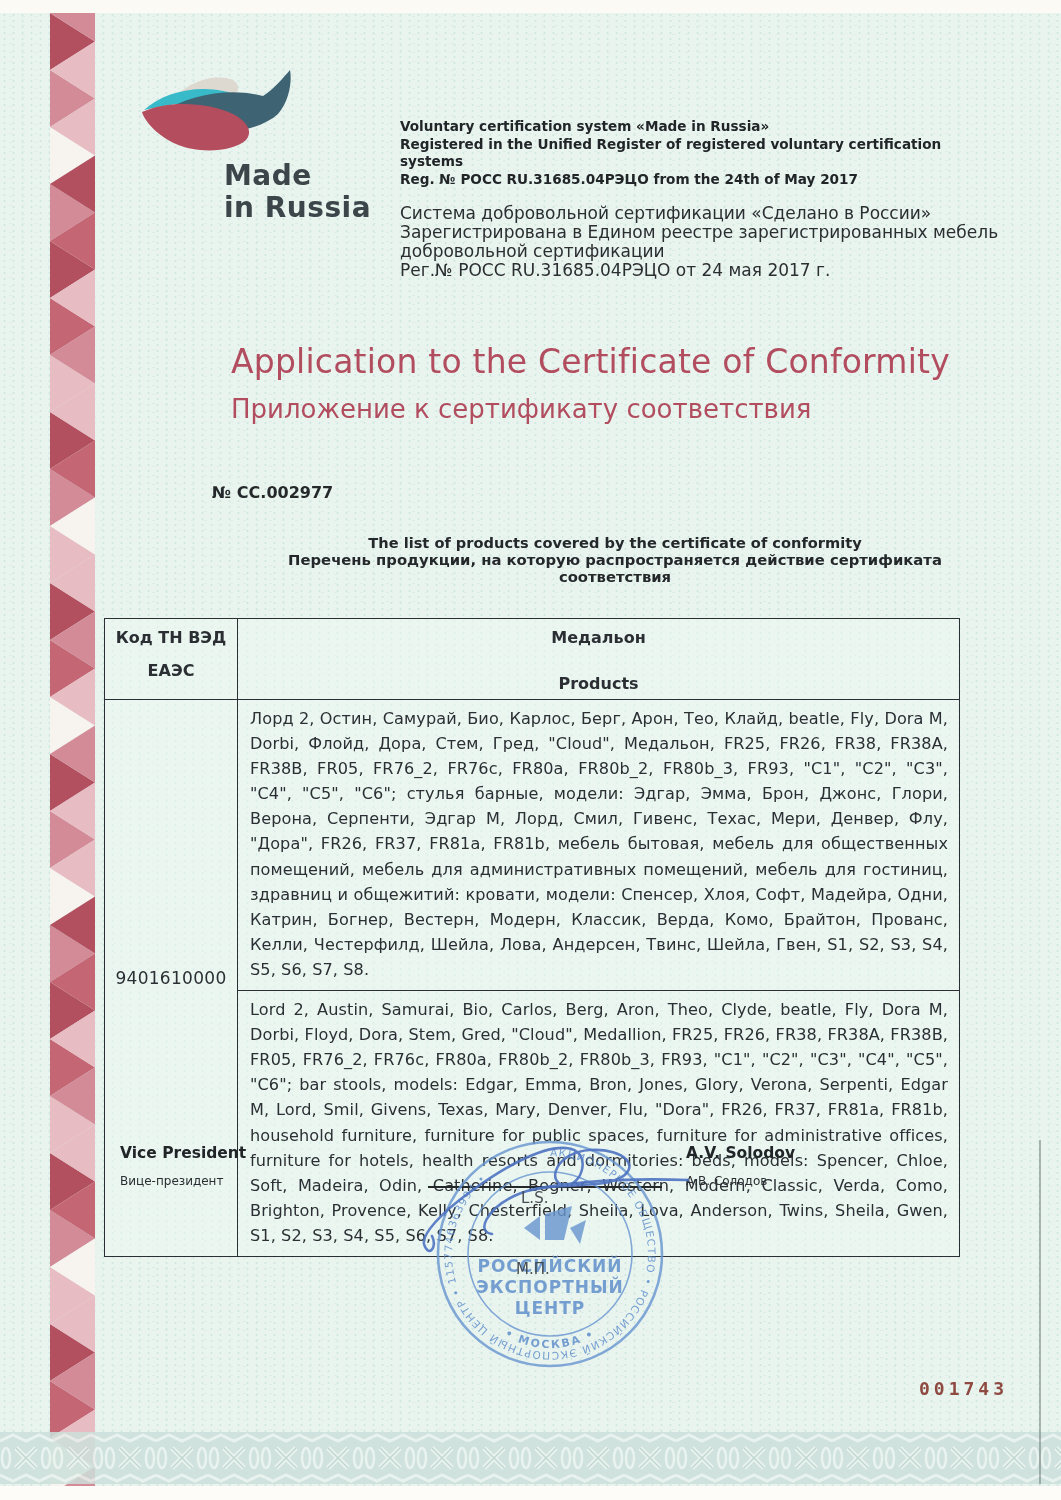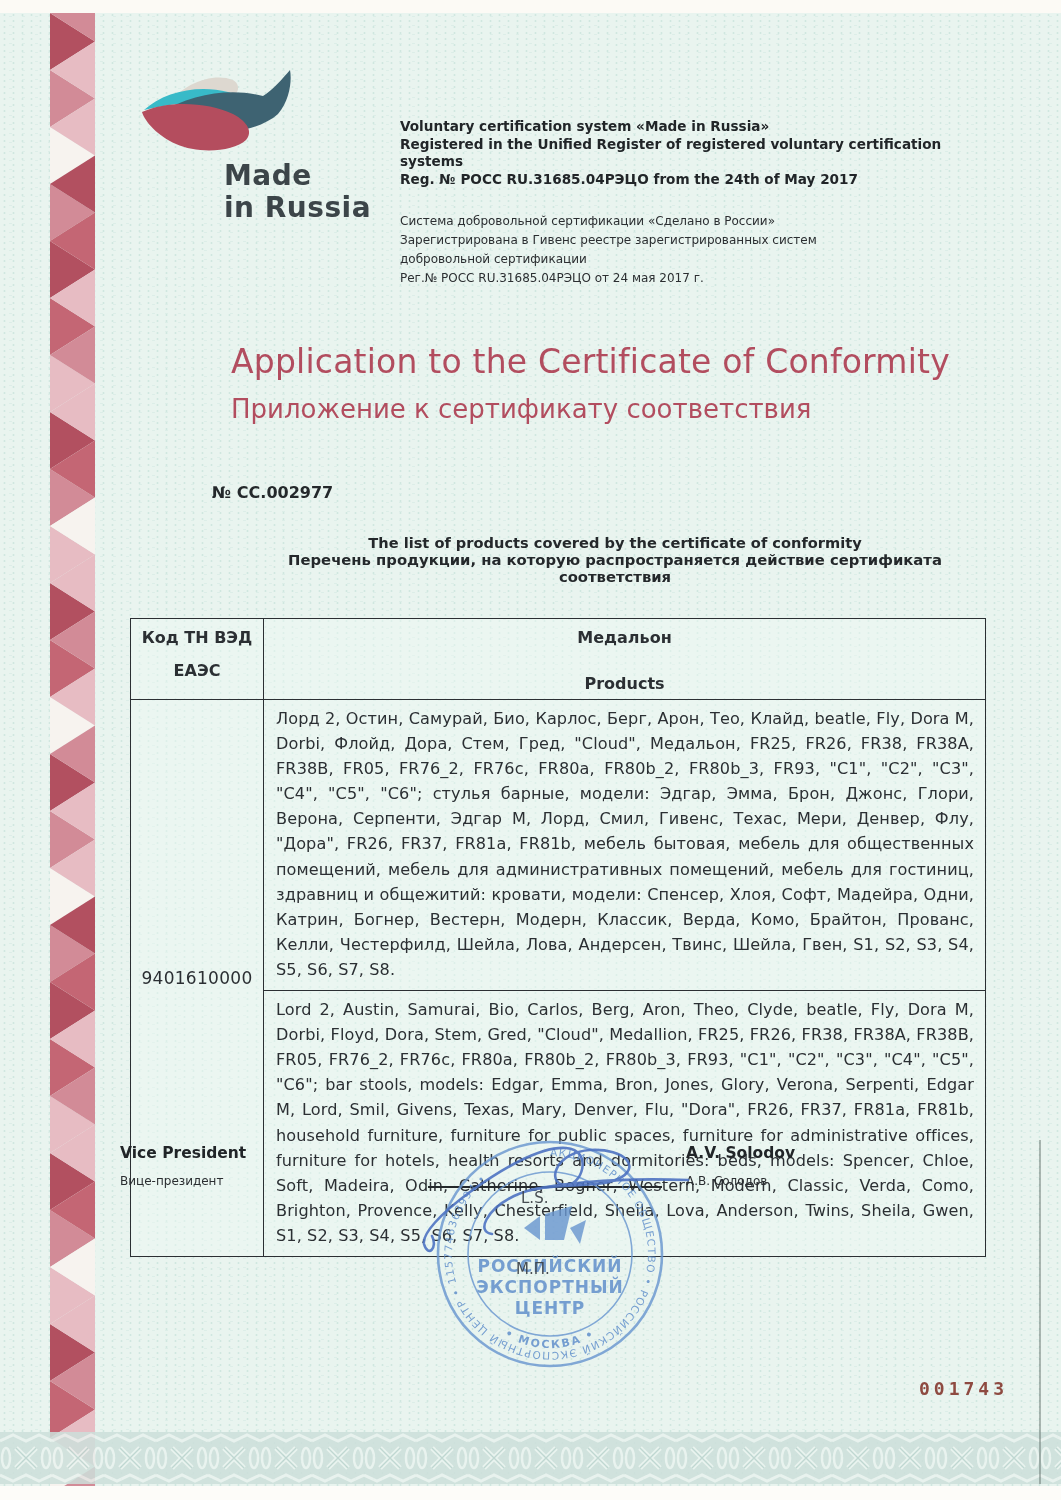--- a/index.html
+++ b/index.html
@@ -24,34 +24,34 @@
   
   .band{left:50px;top:13px;width:45px;height:1474px;}
 
   
   .logo-mark{left:138px;top:62px;width:160px;height:110px;}
   .logo-text{left:224px;top:160px;font-size:28px;font-weight:bold;color:#3c4549;line-height:32px;letter-spacing:0.5px;}
 
   
   .hdr{left:400px;top:118px;width:600px;}
   .hdr-en{font-size:13.6px;font-weight:bold;color:#212528;line-height:17.5px;}
-  .hdr-ru{margin-top:24px;font-size:12px;color:#2b2e31;line-height:19px;}
+  .hdr-ru{margin-top:16px;font-size:17px;color:#2b2e31;line-height:19px;}
 
   
   .title-en{left:231px;top:342px;font-size:33px;font-weight:500;color:#b24d5f;letter-spacing:0.2px;}
   .title-ru{left:231px;top:394px;font-size:26px;font-weight:400;color:#b24d5f;}
 
   .cert-no{left:212px;top:483px;font-size:16px;font-weight:bold;color:#24282b;}
 
   .list-head{left:252px;top:534px;width:726px;text-align:center;font-weight:bold;color:#24282b;}
   .list-head .l1{font-size:14.6px;}
   .list-head .l2{font-size:14.8px;}
 
   
-  .tbl{left:130px;top:618px;width:856px;border-collapse:collapse;table-layout:fixed;}
+  .tbl{left:104px;top:618px;width:856px;border-collapse:collapse;table-layout:fixed;}
   .tbl td{border:1.6px solid #2b2f33;vertical-align:top;background:rgba(237,248,243,0.45);}
   .tbl .c1{width:130px;text-align:center;}
   .hdr-c1{padding-top:9px;font-weight:bold;font-size:16px;line-height:20px;height:70px;}
   .hdr-c1 .sub{margin-top:13px;}
   .hdr-c2{padding-top:9px;font-weight:bold;font-size:16px;text-align:center;height:70px;}
   .hdr-c2 .sub{margin-top:27px;}
   .code-cell{vertical-align:middle !important;text-align:center;font-size:17px;letter-spacing:0.3px;}
   .prod{padding:6px 11px 8px 12px;font-size:16.1px;line-height:25.1px;text-align:justify;letter-spacing:0.1px;}
   .prod-ru{height:210px;}
   .prod-en{height:185px;}
@@ -148,21 +148,21 @@
   </div>
 
   <div class="abs hdr">
     <div class="hdr-en">
       <div>Voluntary certification system «Made in Russia»</div>
       <div>Registered in the Unified Register of registered voluntary certification systems</div>
       <div>Reg. № РОСС RU.31685.04РЭЦО from the 24th of May 2017</div>
     </div>
     <div class="hdr-ru">
       <div>Система добровольной сертификации «Сделано в России»</div>
-      <div>Зарегистрирована в Гивенс реестре зарегистрированных систем</div>
+      <div>Зарегистрирована в Едином реестре зарегистрированных мебель</div>
       <div>добровольной сертификации</div>
       <div>Рег.№ РОСС RU.31685.04РЭЦО от 24 мая 2017 г.</div>
     </div>
   </div>
 
   <div class="abs title-en">Application to the Certificate of Conformity</div>
   <div class="abs title-ru">Приложение к сертификату соответствия</div>
 
   <div class="abs cert-no">№ СС.002977</div>
 

